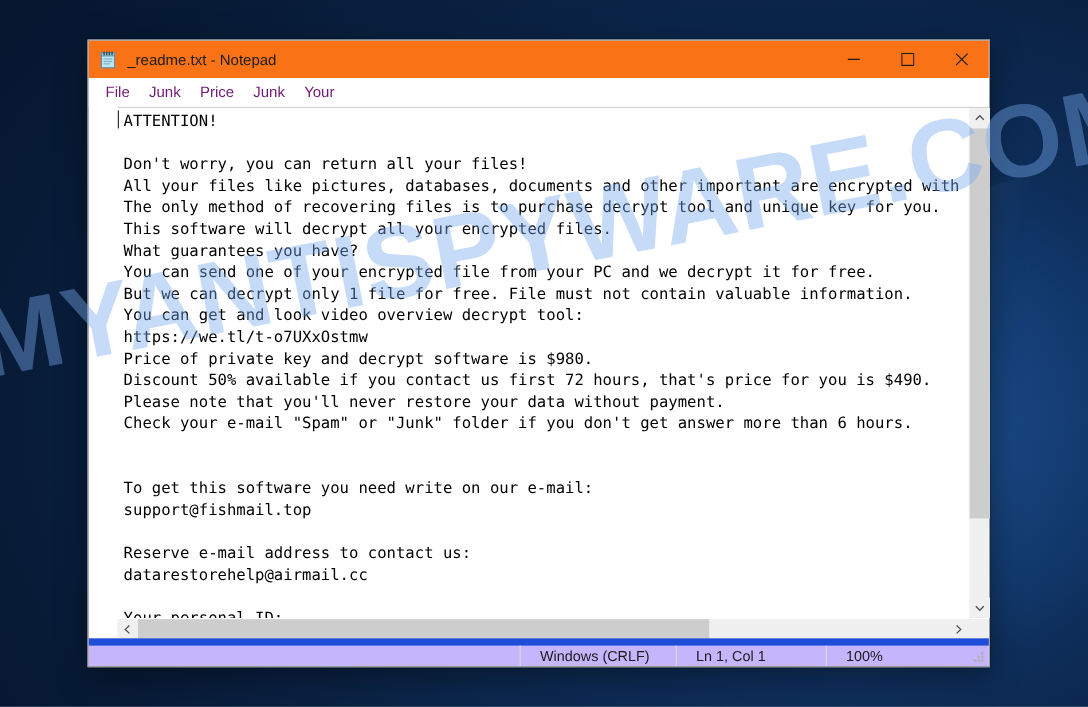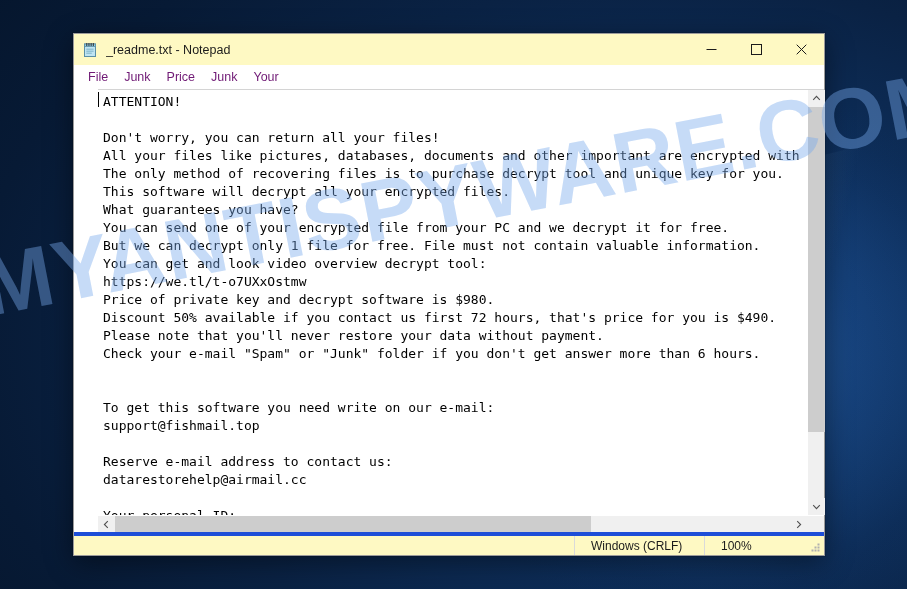--- a/index.html
+++ b/index.html
@@ -62,21 +62,21 @@
     border: 1px solid #9b9b9b;
     box-shadow: 0 0 0 1px rgba(0,0,0,0.12), 0 7px 26px rgba(0,0,0,0.45);
     display: flex;
     flex-direction: column;
     z-index: 20;
   }
 
   
   #title-bar {
     height: 31px;
-    background: #fef9c3;
+    background: #f97316;
     display: flex;
     align-items: center;
     flex: 0 0 auto;
   }
   #titlebar-left {
     display: flex;
     align-items: center;
     padding-left: 8px;
     flex: 1 1 auto;
     min-width: 0;
@@ -215,41 +215,41 @@
   }
   #hscroll-corner {
     width: 17px; height: 17px;
     background: #f0f0f0;
     flex: 0 0 auto;
   }
 
   
   #status-bar {
     height: 23px;
-    background: #fef9c3;
-    border-top: 4px solid #1d4ed8;
+    background: #c4b5fd;
+    border-top: 6px solid #1d4ed8;
     display: flex;
     align-items: stretch;
     flex: 0 0 auto;
     font-size: 12px;
     color: #1b1b1b;
     position: relative;
   }
   #status-spacer { flex: 1 1 auto; }
   .status-cell {
     display: flex;
     align-items: center;
     padding-left: 16px;
     border-left: 1px solid #dadada;
     flex: 0 0 auto;
     white-space: nowrap;
   }
   #status-encoding { width: 130px; }
   #status-position { width: 125px; }
-  #status-zoom { width: 120px; }
+  #status-zoom { width: 136px; }
   #resize-grip {
     position: absolute;
     right: 3px; bottom: 2px;
     width: 12px; height: 12px;
   }
 </style>
 </head>
 <body>
 
 <div id="desktop">
@@ -361,20 +361,21 @@
             <polyline points="3.2,1.2 6.6,4.5 3.2,7.8" fill="none" stroke="#505050" stroke-width="1.1"></polyline>
           </svg>
         </div>
         <div id="hscroll-corner"></div>
       </div>
     </div>
 
     <div id="status-bar">
       <div id="status-spacer"></div>
       <div class="status-cell" id="status-encoding">Windows (CRLF)</div>
+      <div class="status-cell" id="status-position">Ln 1, Col 1</div>
       <div class="status-cell" id="status-zoom">100%</div>
       <svg id="resize-grip" viewBox="0 0 12 12">
         <g fill="#b0b0b0">
           <rect x="8.5" y="2.5" width="2" height="2"></rect>
           <rect x="5.5" y="5.5" width="2" height="2"></rect>
           <rect x="8.5" y="5.5" width="2" height="2"></rect>
           <rect x="2.5" y="8.5" width="2" height="2"></rect>
           <rect x="5.5" y="8.5" width="2" height="2"></rect>
           <rect x="8.5" y="8.5" width="2" height="2"></rect>
         </g>

